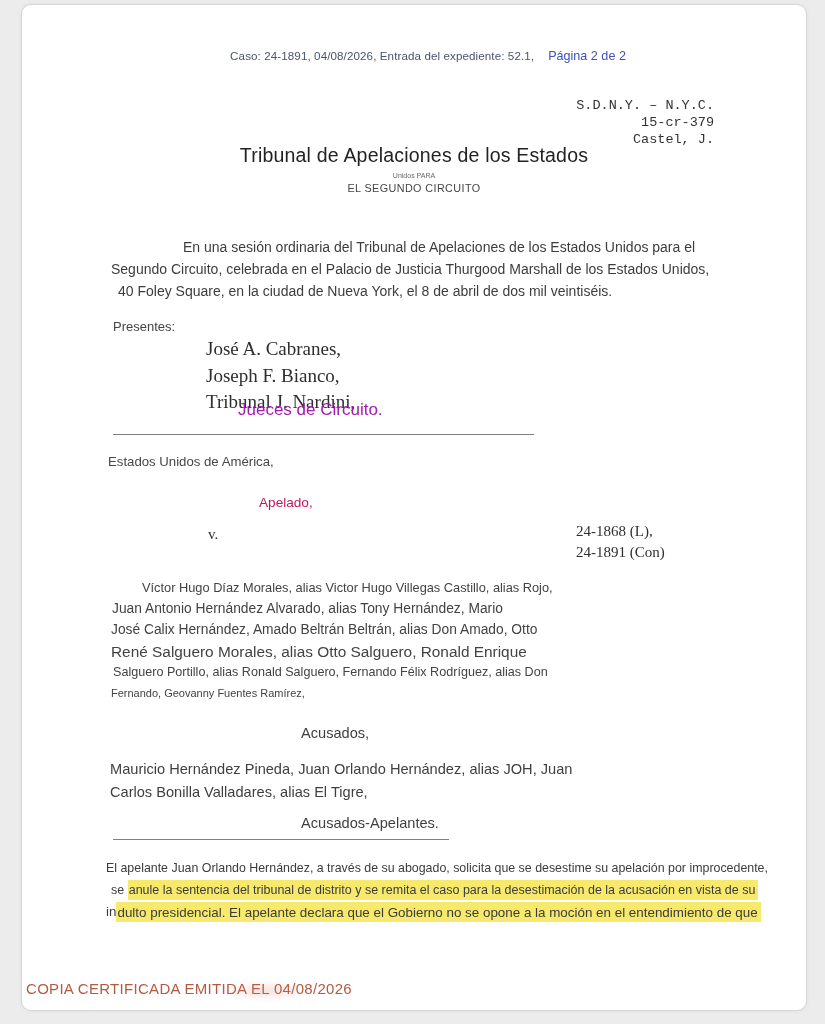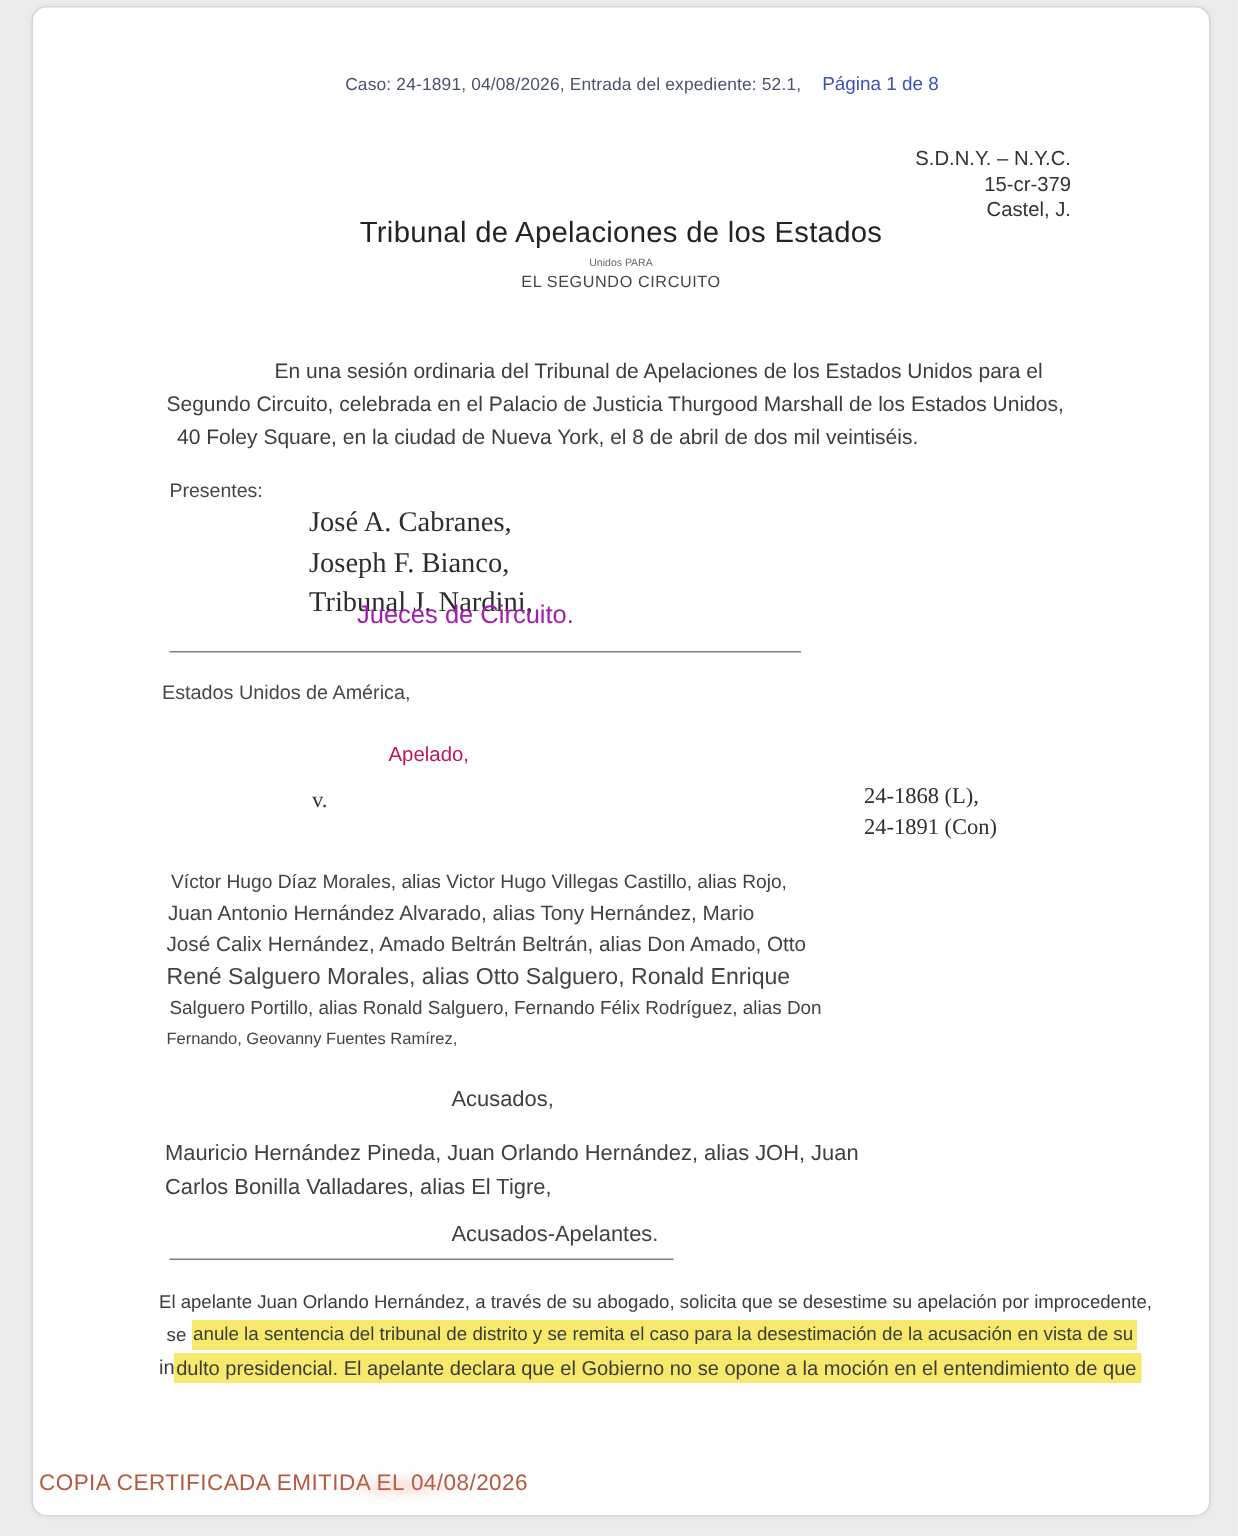--- a/index.html
+++ b/index.html
@@ -31,21 +31,21 @@
     letter-spacing: 0.1px;
   }
   .page-indicator {
     font-size: 12.6px; color: var(--page-indicator, #3d52b5);
   }
 
   
   .court-stamp {
     position: absolute; top: 92px; right: 92px;
     text-align: right;
-    font-family: Liberation Sans, sans-serif;
+    font-family: Liberation Mono, monospace;
     font-size: 13.5px; line-height: 17px; color: #333;
   }
 
   
   .title-main {
     position: absolute; top: 139px; left: 0; width: 100%;
     text-align: center; font-size: 19.5px; color: #232323;
     letter-spacing: 0.2px;
   }
   .title-sub-small {
@@ -88,21 +88,21 @@
   }
   .docket-numbers {
     position: absolute; top: 516px; left: 554px;
     font-family: "Liberation Serif", serif;
     font-size: 15px; line-height: 21px; color: #2f2f2f;
     white-space: nowrap;
   }
 
   .defendants { position: absolute; top: 572px; left: 89px; color: #434343; }
   .defendants div { line-height: 21.2px; white-space: nowrap; }
-  .defendants .dl0 { font-size: 12.8px; padding-left: 3px; }
+  .defendants .dl0 { font-size: 12.8px; padding-left: 3px; margin-left: 28px; }
   .defendants .dl1 { font-size: 13.8px; padding-left: 1px; }
   .defendants .dl2 { font-size: 13.8px; }
   .defendants .dl3 { font-size: 15.4px; }
   .defendants .dl4 { font-size: 12.6px; padding-left: 2px; }
   .defendants .dl5 { font-size: 11px; }
 
   .defendants-role { top: 720px; left: 279px; font-size: 14.6px; color: #3f3f3f; }
 
   .appellants {
     position: absolute; top: 753px; left: 88px;
@@ -133,21 +133,21 @@
     filter: blur(2px);
   }
 </style>
 </head>
 <body>
 
 <div class="page">
 
   <div class="doc-header">
     <span class="docket-line">Caso: 24-1891, 04/08/2026, Entrada del expediente: 52.1,</span>
-    <span class="page-indicator">Página 1 de 8</span>
+    <span class="page-indicator">Página 2 de 2</span>
   </div>
 
   <div class="court-stamp">
     <div>S.D.N.Y. – N.Y.C.</div>
     <div>15-cr-379</div>
     <div>Castel, J.</div>
   </div>
 
   <div class="title-main">Tribunal de Apelaciones de los Estados</div>
   <div class="title-sub-small">Unidos PARA</div>

